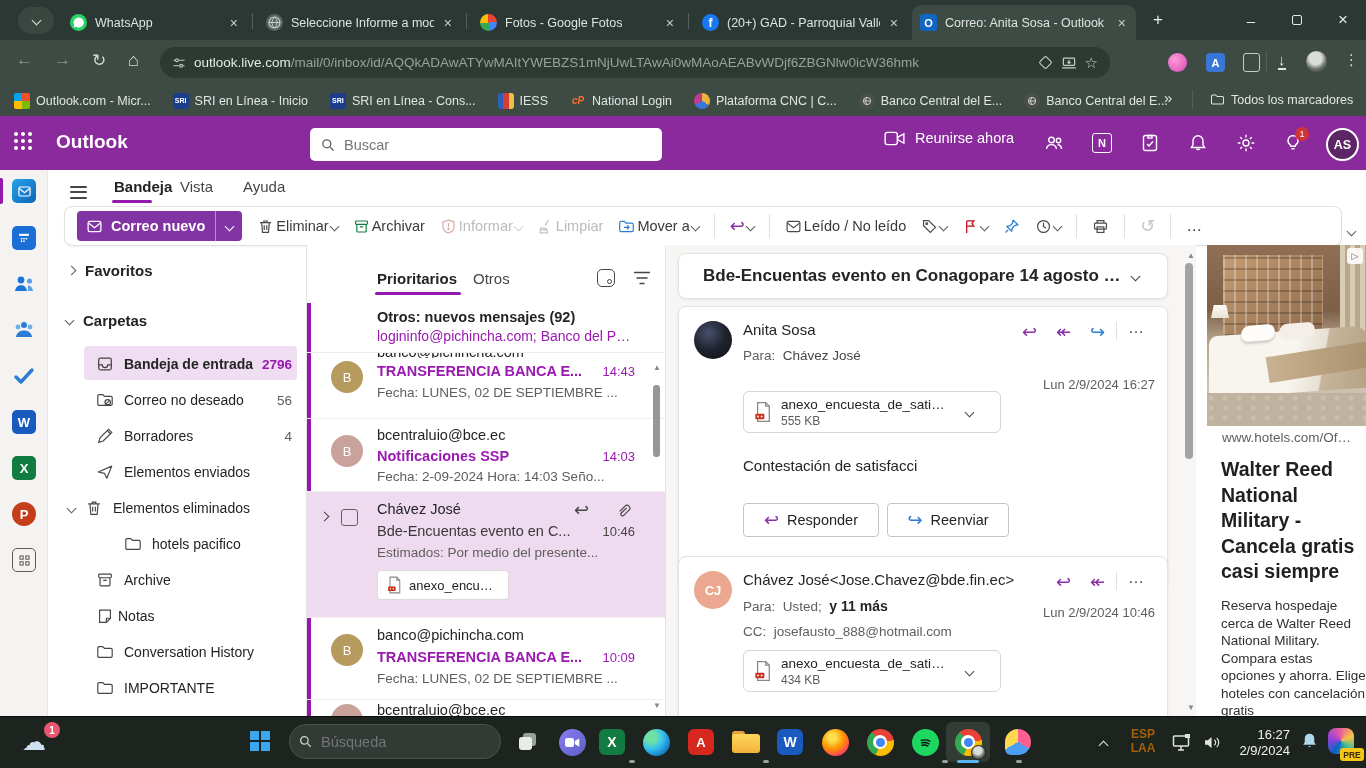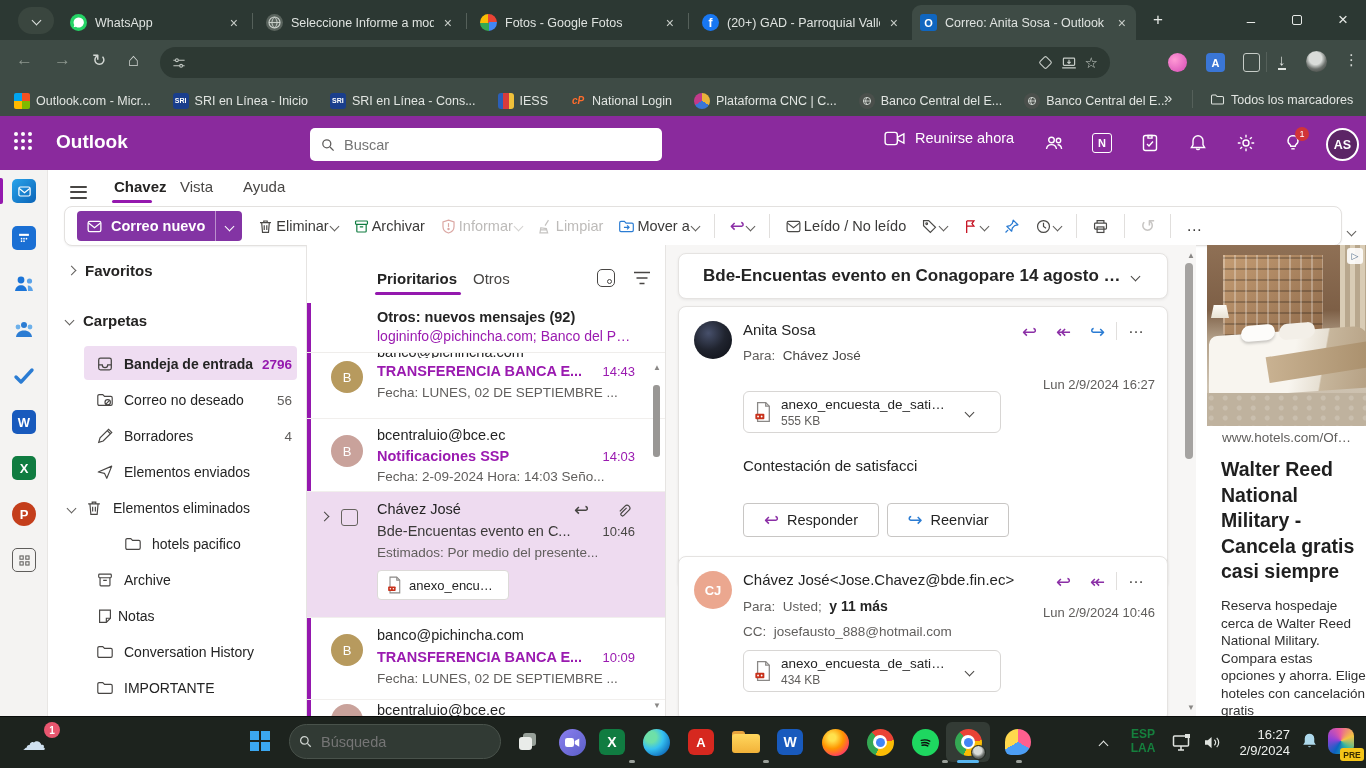--- a/index.html
+++ b/index.html
@@ -97,21 +97,21 @@
 
 .adurl{font-size:13.5px;color:#605e5c}
 .adhead{font-size:19.5px;line-height:25.5px;font-weight:bold;color:#1f1f1f}
 .adbody{font-size:13.5px;line-height:17.5px;color:#2f2f2f}
 .adphoto{left:1207px;top:245px;width:159px;height:181px;background:linear-gradient(180deg,#8f7055 0%,#7d5f46 36%,#b3a089 52%,#cec3b2 78%,#c3b49f 100%);overflow:hidden}
 
 .tbar{left:0;top:716px;width:1366px;height:52px;background:#1d231e;border-top:1px solid #0a0d0b}
 .tsq{width:9px;height:9px;background:#3ba7f0}
 .tklot{top:722px;width:40px;height:40px;display:flex;align-items:center;justify-content:center}
 .rundot{top:760px;width:6px;height:3px;border-radius:2px;background:#9aa09a}
-.trytxt{color:#15803d;font-size:12px;font-weight:bold;line-height:14px;text-align:center}
+.trytxt{color:#a16207;font-size:12px;font-weight:bold;line-height:14px;text-align:center}
 .clock{color:#eef1ee;font-size:13px;line-height:16px;text-align:right}
 .ticon{border-radius:6px;display:flex;align-items:center;justify-content:center;color:#fff;font-weight:bold}
 </style>
 </head>
 <body>
 
 <div class="s">
 
   <div class="a tabstrip"></div>
   <div class="a f tsearch">
@@ -168,20 +168,21 @@
   <div class="a navg" style="left:92px">↻</div>
   <div class="a navg" style="left:128px;font-size:18px">⌂</div>
   <div class="a urlpill">
     <svg viewBox="0 0 20 20" width="14" height="14">
         <g stroke="#c3c9c4" stroke-width="1.6" fill="none">
           <path d="M2 6h16M2 14h16"></path>
           <circle cx="7" cy="6" r="2" fill="#2d3933"></circle>
           <circle cx="13" cy="14" r="2" fill="#2d3933"></circle>
         </g>
       </svg>
+    <span class="ell" style="max-width:760px"><span>outlook.live.com</span><span class="path">/mail/0/inbox/id/AQQkADAwATYwMAItYWEBZS1mNjUwLTAwAi0wMAoAEABvWDjf6ZBGNlw0icW36hmk</span></span>
     <span style="flex:1"></span>
     <svg viewBox="0 0 20 20" width="15" height="15">
         <rect x="4" y="4" width="12" height="12" rx="2" transform="rotate(45 10 10)" fill="none" stroke="#c6ccc7" stroke-width="1.5"></rect>
       </svg>
     <svg viewBox="0 0 20 20" width="16" height="16">
         <g fill="none" stroke="#c6ccc7" stroke-width="1.5">
           <rect x="3" y="4" width="14" height="9" rx="1"></rect>
           <path d="M1.5 16h17M10 6v4m-2-1.5 2 2 2-2"></path>
         </g>
       </svg>
@@ -388,21 +389,21 @@
           <rect x="12" y="12" width="5" height="5"></rect>
         </g>
       </svg>
     </div>
 
   <div class="a burger">
       <i></i>
       <i></i>
       <i></i>
     </div>
-  <div class="a rtab act" style="left:114px">Chavez</div>
+  <div class="a rtab act" style="left:114px">Bandeja</div>
   <div class="a runder" style="left:112px;width:40px"></div>
   <div class="a rtab" style="left:180px">Vista</div>
   <div class="a rtab" style="left:243px">Ayuda</div>
 
   <div class="a cmdcard">
     <div class="newmail">
       <svg viewBox="0 0 20 20" width="17" height="17" style="margin-left:9px">
           <g fill="none" stroke="#fff" stroke-width="1.5">
             <rect x="2.5" y="4" width="15" height="12" rx="2"></rect>
             <path d="M3 6l7 5.5L17 6"></path>

